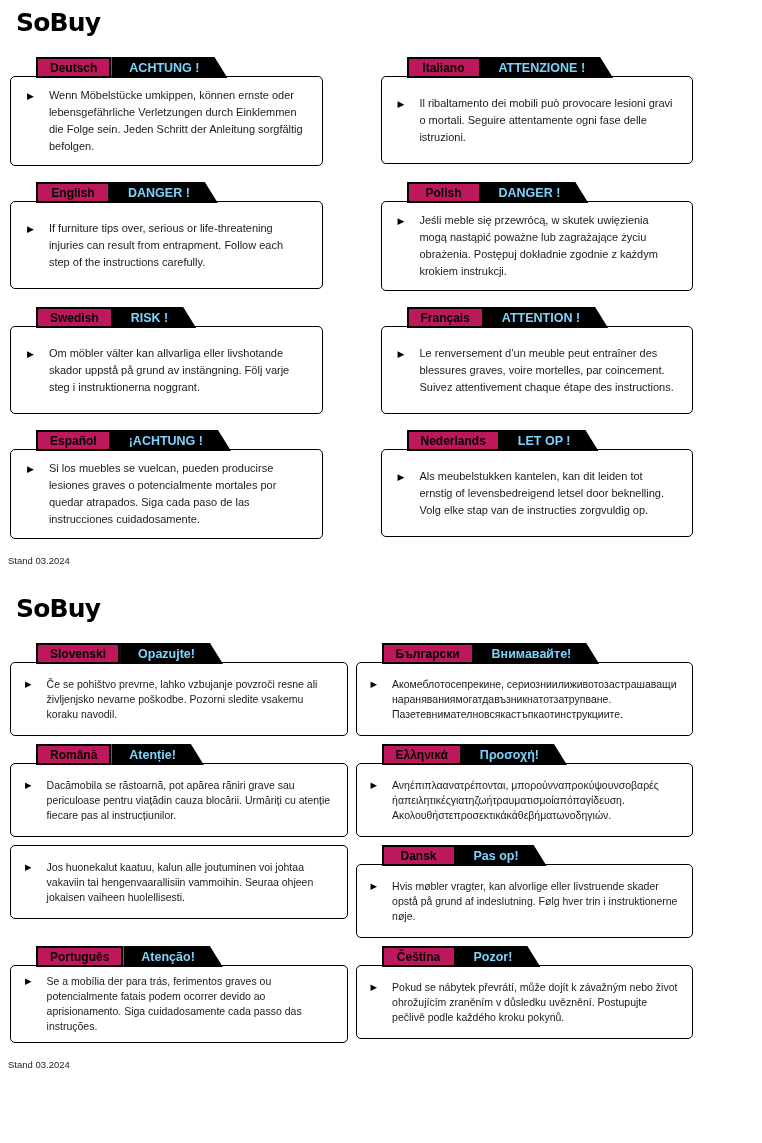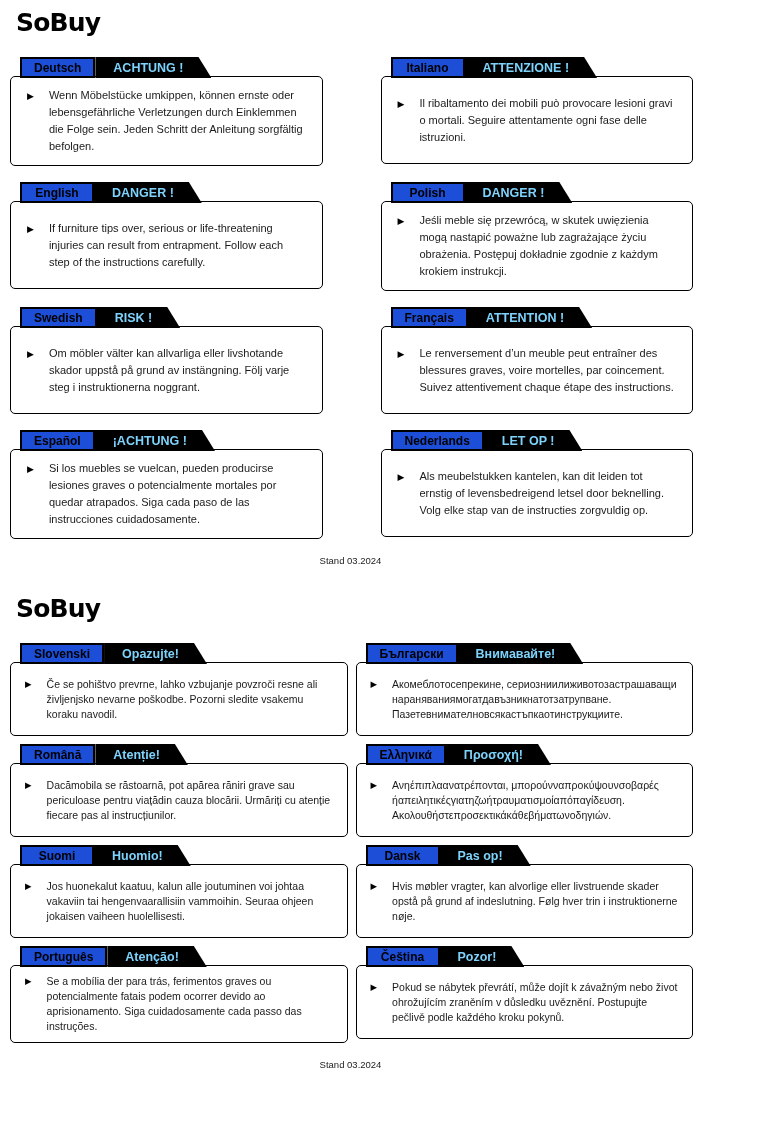--- a/index.html
+++ b/index.html
@@ -32,31 +32,32 @@
   .tabs {
     display: flex;
     align-items: stretch;
     height: 21px;
     margin-left: 10px;
     margin-bottom: -2px;
     position: relative;
     z-index: 2;
   }
   .lang-tab {
-    background: #1d4ed8;
+    background: #be185d;
     border: 2px solid #000;
     color: #000;
     font-weight: 700;
     font-size: 12px;
     display: flex;
     align-items: center;
     justify-content: center;
     padding: 0 12px;
     min-width: 74px;
     white-space: nowrap;
+    margin-left: 16px;
   }
   .warn-tab {
     background: #000;
     color: #7dd3fc;
     font-weight: 700;
     font-size: 12.5px;
     display: flex;
     align-items: center;
     justify-content: center;
     padding: 0 28px 0 18px;
@@ -79,21 +80,21 @@
     color: #000;
     flex: 0 0 auto;
     margin-top: 1px;
   }
   .text {
     font-size: 11px;
     line-height: 17px;
     color: #1a1a1a;
   }
   .stand {
-    text-align: center;
+    text-align: left;
     font-size: 9.5px;
     color: #222;
     margin: 16px 2px 0 0;
   }
   .section2 { margin-top: 28px; }
   .s2 .grid { row-gap: 28px; gap: 8px; }
   .s2 .box { min-height: 74px; padding: 8px 14px; }
   .s2 .text { font-size: 10.5px; line-height: 15px; }
   .s2 .arrow { font-size: 8.5px; line-height: 13.5px; }
 </style>
@@ -267,24 +268,20 @@
         </div>
         <div class="box">
           <div class="box-inner">
             <span class="arrow">▶</span>
             <p class="text">Ανηέπιπλαανατρέπονται, μπορούνναπροκύψουνσοβαρές ήαπειλητικέςγιατηζωήτραυματισμοίαπόπαγίδευση. Ακολουθήστεπροσεκτικάκάθεβήματωνοδηγιών.</p>
           </div>
         </div>
       </section>
 
       <section class="block">
-        <div class="tabs">
-          <div class="lang-tab">Suomi</div>
-          <div class="warn-tab">Huomio!</div>
-        </div>
         <div class="box">
           <div class="box-inner">
             <span class="arrow">▶</span>
             <p class="text">Jos huonekalut kaatuu, kalun alle joutuminen voi johtaa vakaviin tai hengenvaarallisiin vammoihin. Seuraa ohjeen jokaisen vaiheen huolellisesti.</p>
           </div>
         </div>
       </section>
 
       <section class="block">
         <div class="tabs">

